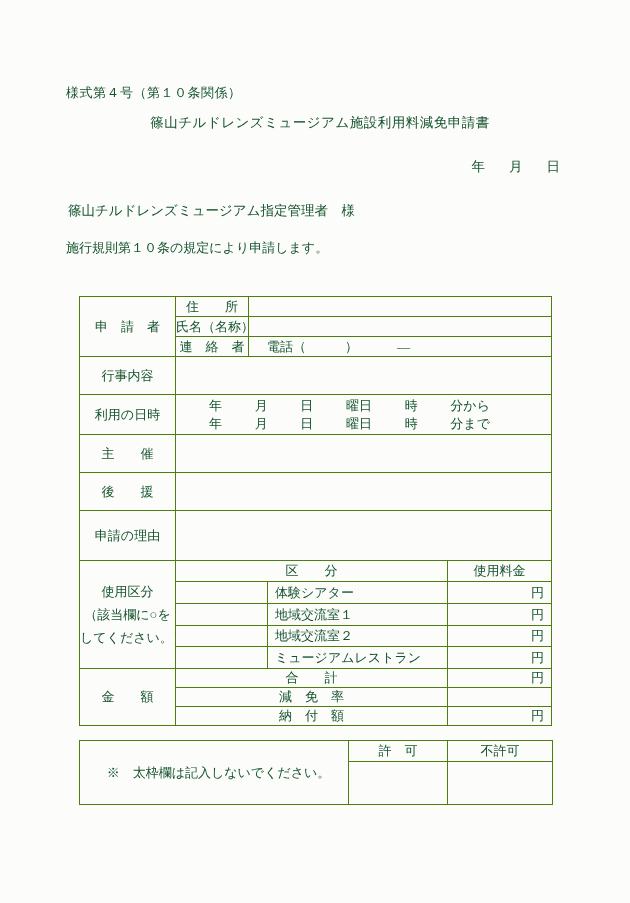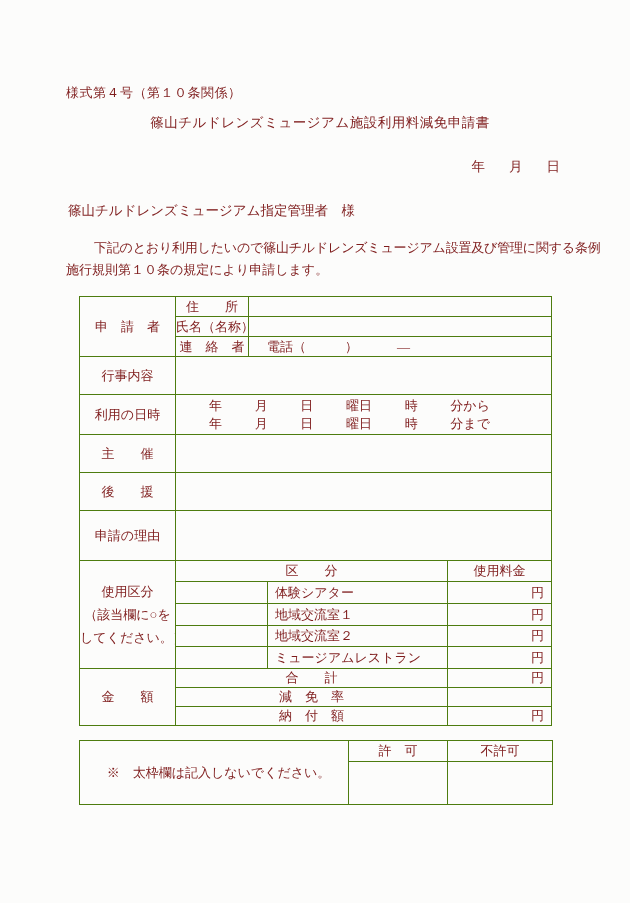--- a/index.html
+++ b/index.html
@@ -1,21 +1,21 @@
 <!DOCTYPE html>
 <html><head>
 <meta charset="utf-8">
 <style>
   html,body{margin:0;padding:0;}
   .page{
     position:relative;
     width:630px;height:903px;
     background:#fcfcfb;
     font-family:"Liberation Serif","DejaVu Serif",serif;
-    color:#7f1d1d;
+    color:#14532d;
     overflow:hidden;
   }
   .form-no{
     position:absolute;left:66px;top:84px;
     font-size:13px;letter-spacing:0.5px;white-space:nowrap;
   }
   .doc-title{
     position:absolute;left:0;top:114px;width:640px;
     text-align:center;font-size:13.5px;letter-spacing:0.5px;white-space:nowrap;
   }
@@ -70,21 +70,20 @@
 
   <div class="date-line">
     <span>年</span>
     <span>月</span>
     <span>日</span>
   </div>
 
   <div class="addressee">篠山チルドレンズミュージアム指定管理者　様</div>
 
   <div class="body-par">
-    <div class="l1">下記のとおり利用したいので篠山チルドレンズミュージアム設置及び管理に関する条例</div>
     <div class="l2">施行規則第１０条の規定により申請します。</div>
   </div>
 
   <table class="main-table">
     <colgroup>
       <col style="width:96px">
         <col style="width:73px">
         <col style="width:19px">
       <col style="width:180px">
         <col style="width:104px">

